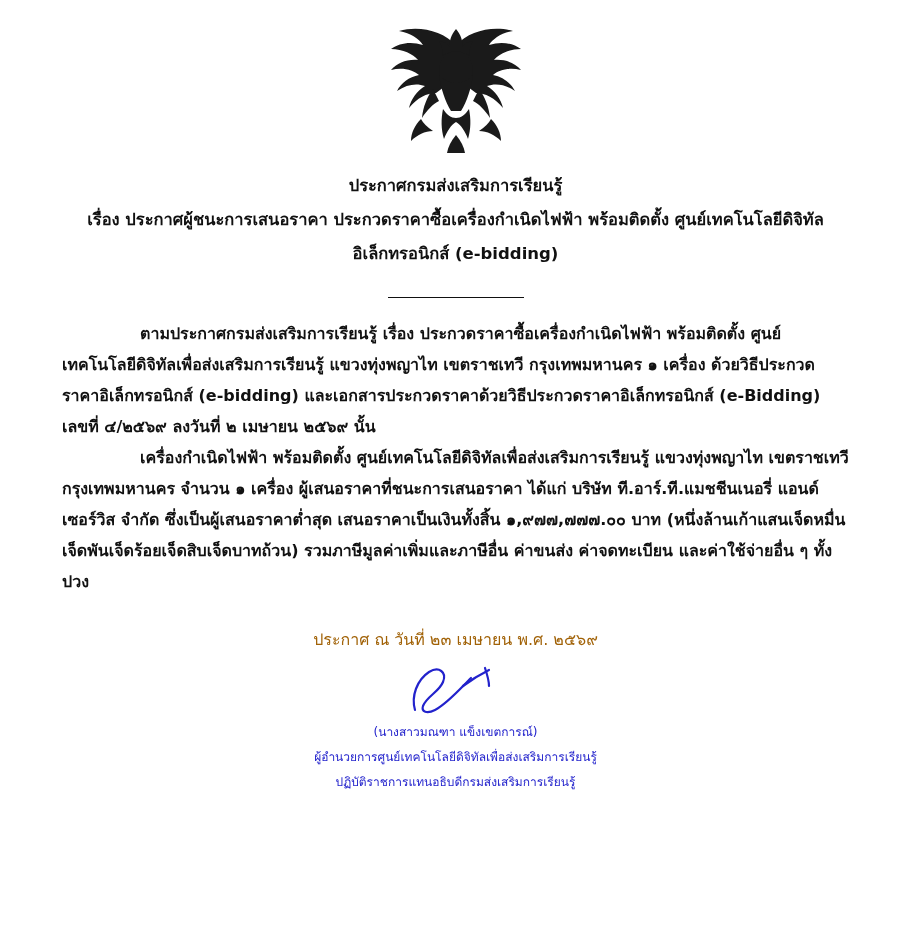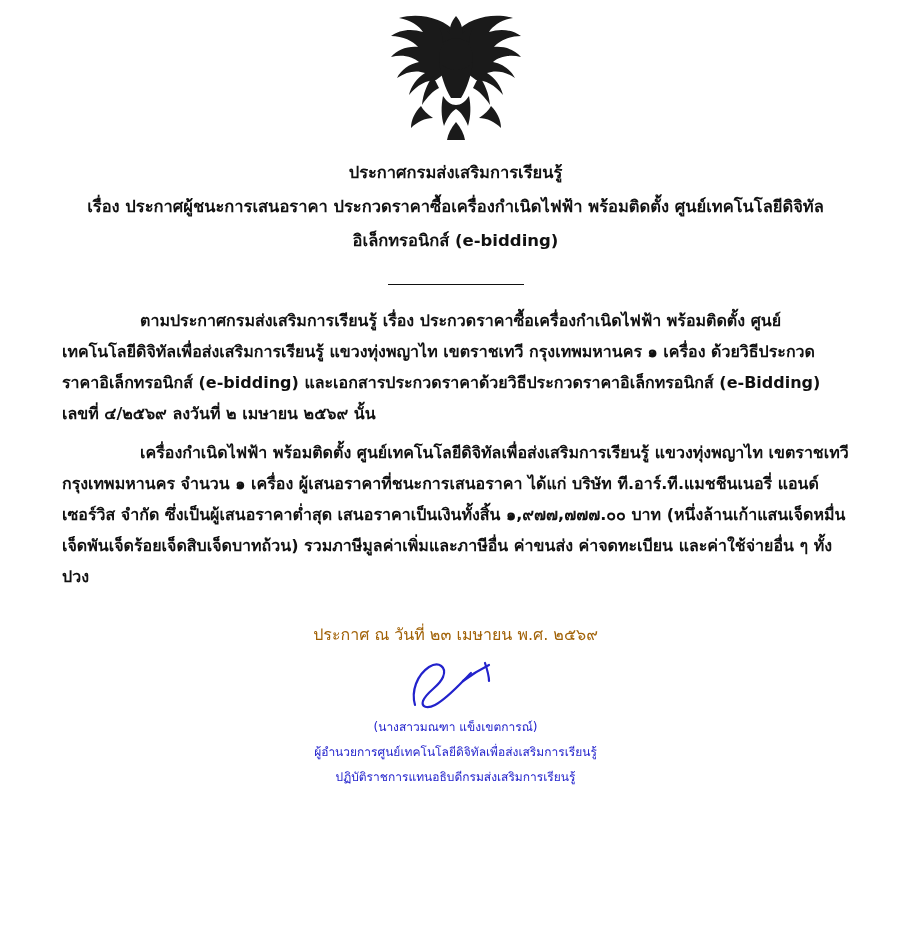--- a/index.html
+++ b/index.html
@@ -12,21 +12,21 @@
     height: 934px;
     font-family: "DejaVu Sans", "Liberation Sans", sans-serif;
     color: #111111;
     position: relative;
     overflow: hidden;
   }
   .page {
     width: 911px;
     height: 934px;
     box-sizing: border-box;
-    padding: 10px 62px 0 62px;
+    padding: 23px 62px 0 62px;
     position: relative;
   }
 
   
   .emblem-wrap {
     display: flex;
     justify-content: center;
     align-items: flex-start;
     height: 140px;
   }
@@ -69,21 +69,21 @@
     line-height: 31px;
     text-align: left;
     color: #111;
     font-weight: bold;
   }
   .para {
     margin: 0 0 0 0;
     text-indent: 78px;
   }
   .para + .para {
-    margin-top: 8px;
+    margin-top: 0px;
   }
 
   
   .date-line {
     text-align: center;
     font-size: 16px;
     margin-top: 30px;
     color: #a16207;
   }
 

